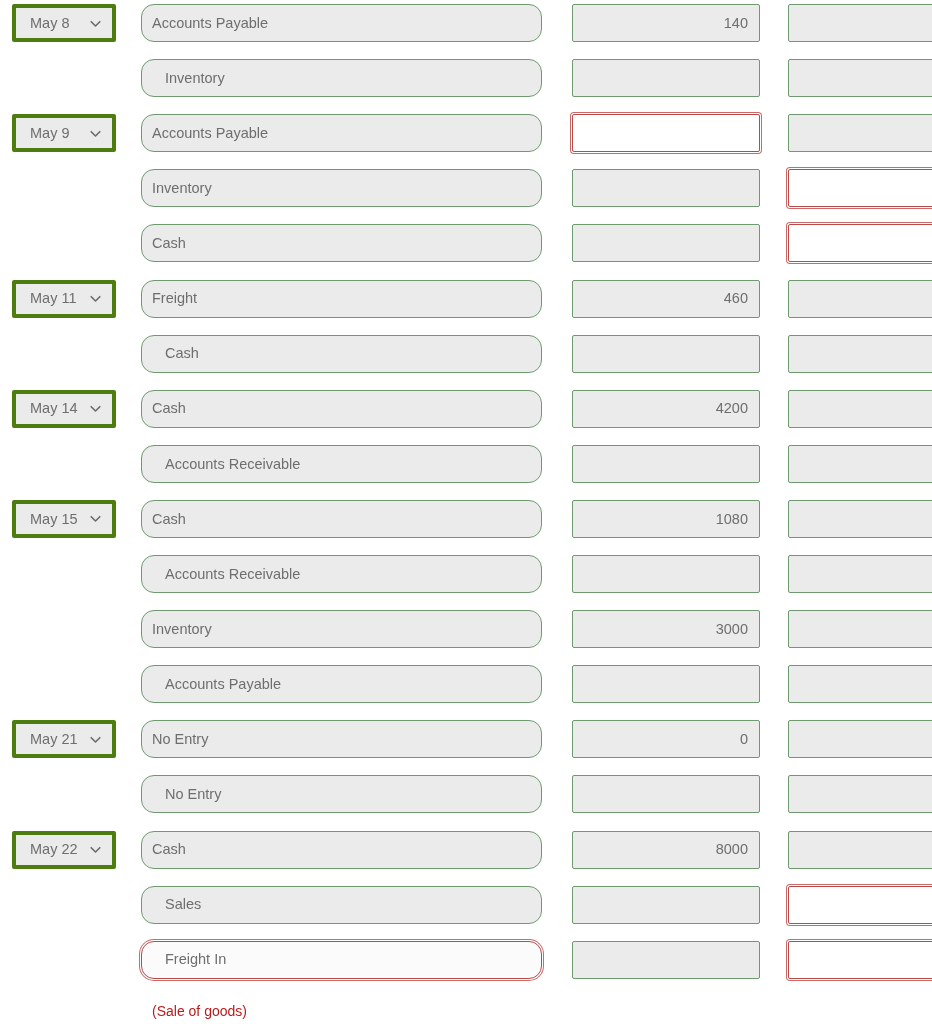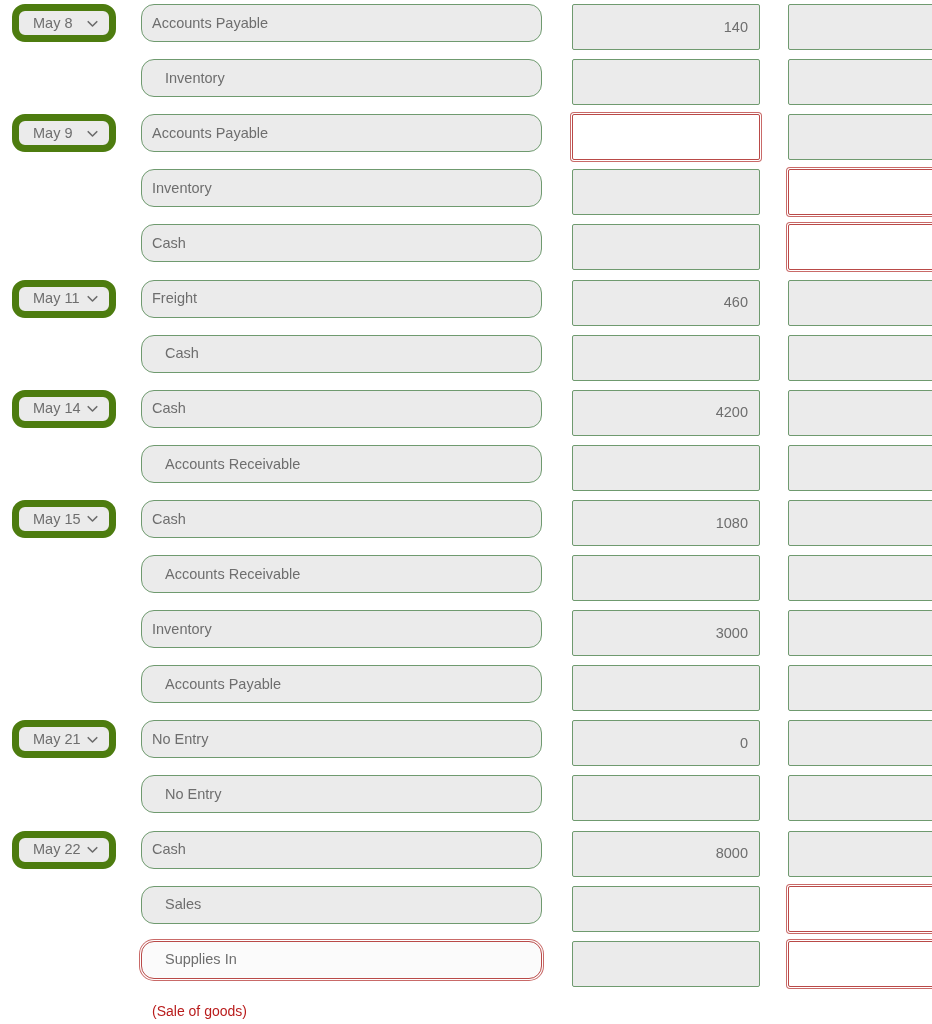--- a/index.html
+++ b/index.html
@@ -36,22 +36,22 @@
     left: 12px;
     top: 0;
     width: 104px;
     height: 38px;
   }
   .date-select {
     box-sizing: border-box;
     width: 104px;
     height: 38px;
     background: #ebebeb;
-    border: 7px solid #4d7c0f;
-    border-radius: 13px;
+    border: 4px solid #4d7c0f;
+    border-radius: 2px;
     display: flex;
     align-items: center;
     justify-content: space-between;
     padding: 0 10px 0 14px;
     cursor: pointer;
   }
   .date-select .date-label {
     font-size: 14.5px;
     color: #6e6e6e;
     line-height: 1;
@@ -104,21 +104,21 @@
   .credit-cell {
     position: absolute;
     left: 788px;
     top: 0;
     width: 188px;
     height: 38px;
   }
   .amt-field {
     box-sizing: border-box;
     width: 188px;
-    height: 46px;
+    height: 38px;
     background: #ebebeb;
     border: 1px solid #6f9a6f;
     border-radius: 2px;
     display: flex;
     align-items: center;
     justify-content: flex-end;
     padding: 0 11px;
     cursor: text;
   }
   .amt-field .amt-text {
@@ -504,21 +504,21 @@
       </div>
       <div class="credit-cell">
         <div class="amt-field err">
           <span class="amt-text"></span>
         </div>
       </div>
     </div>
     <div class="jrow" style="top: 940.7px;">
       <div class="acct-cell">
         <div class="acct-field indent err keepfill">
-          <span class="acct-text">Supplies In</span>
+          <span class="acct-text">Freight In</span>
         </div>
       </div>
       <div class="debit-cell">
         <div class="amt-field">
           <span class="amt-text"></span>
         </div>
       </div>
       <div class="credit-cell">
         <div class="amt-field err">
           <span class="amt-text"></span>

